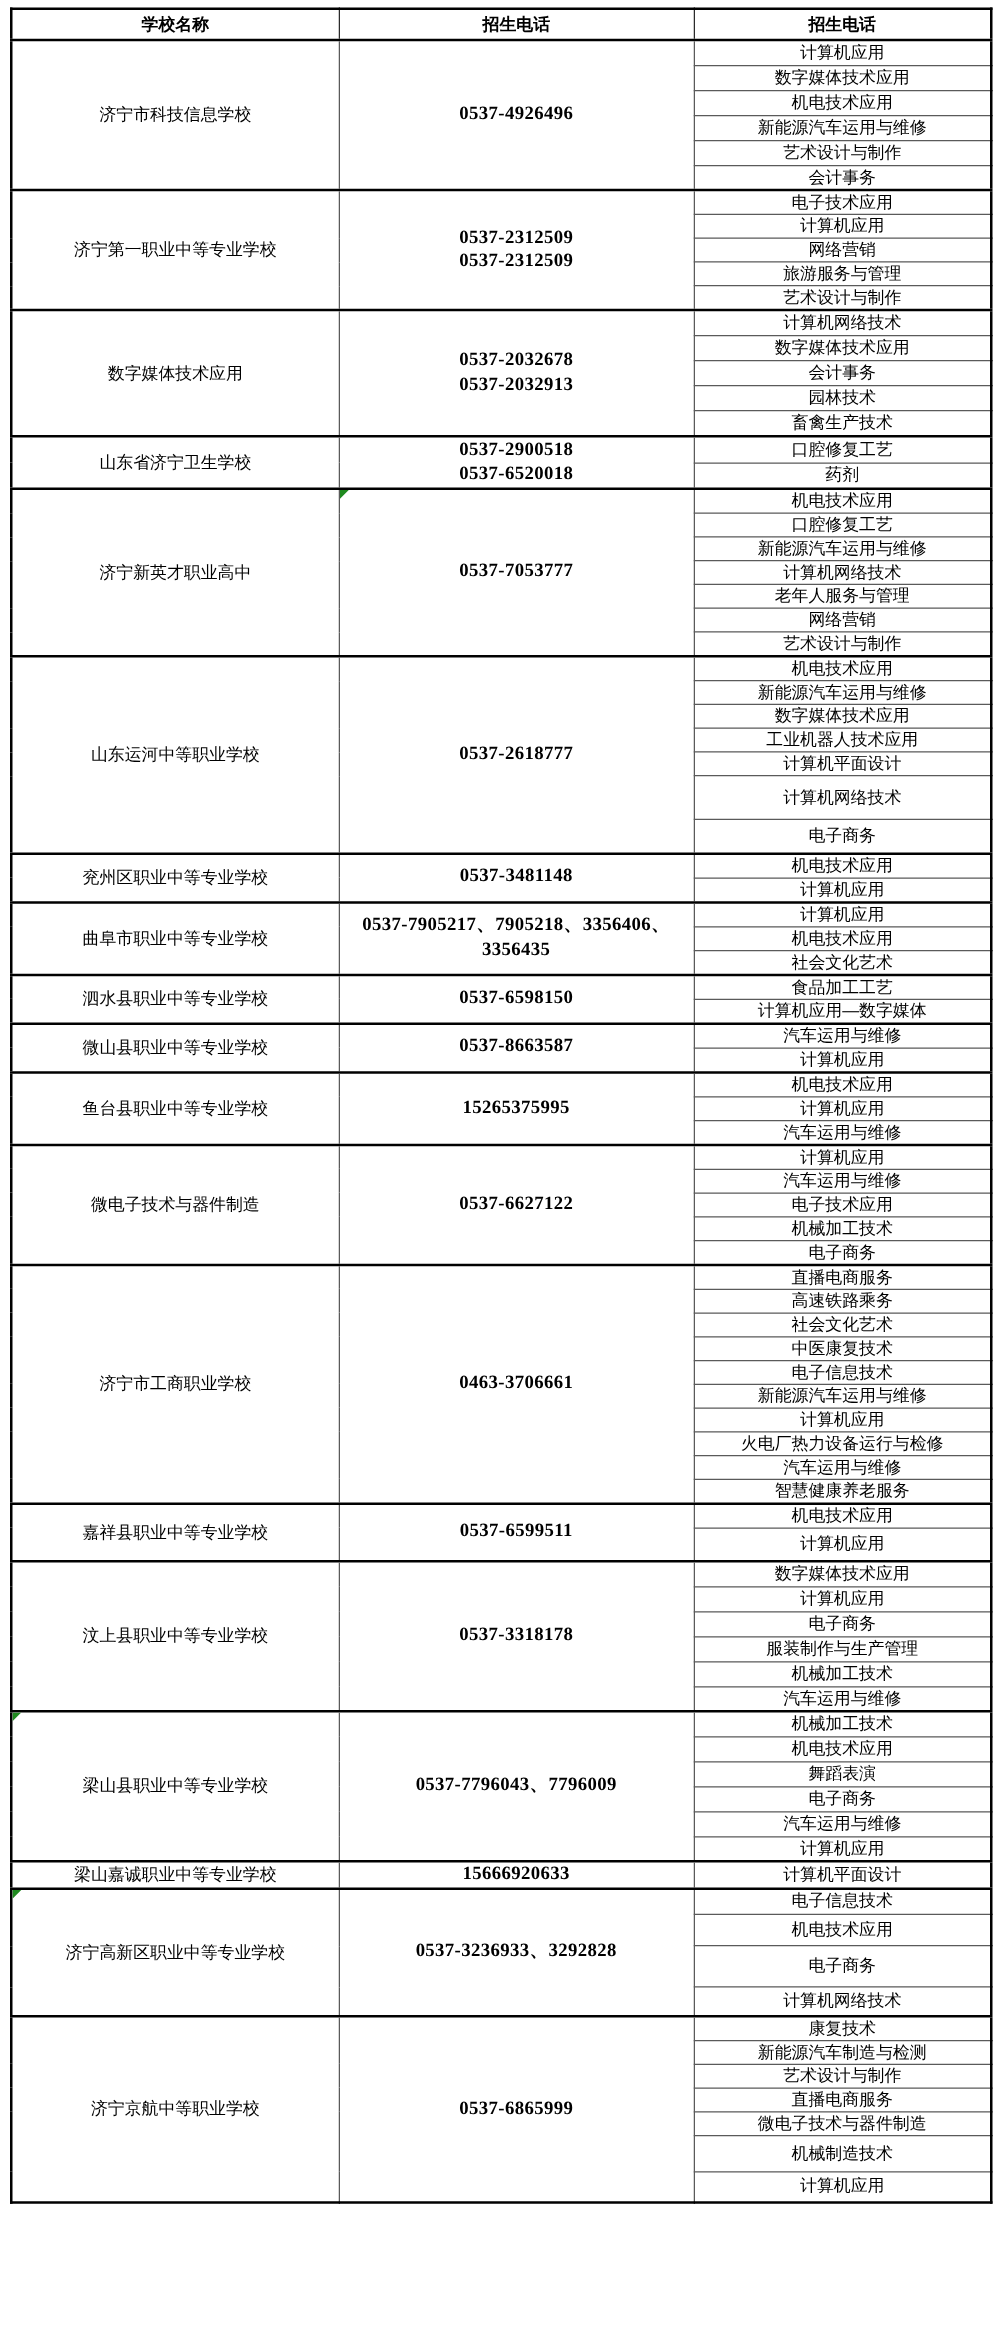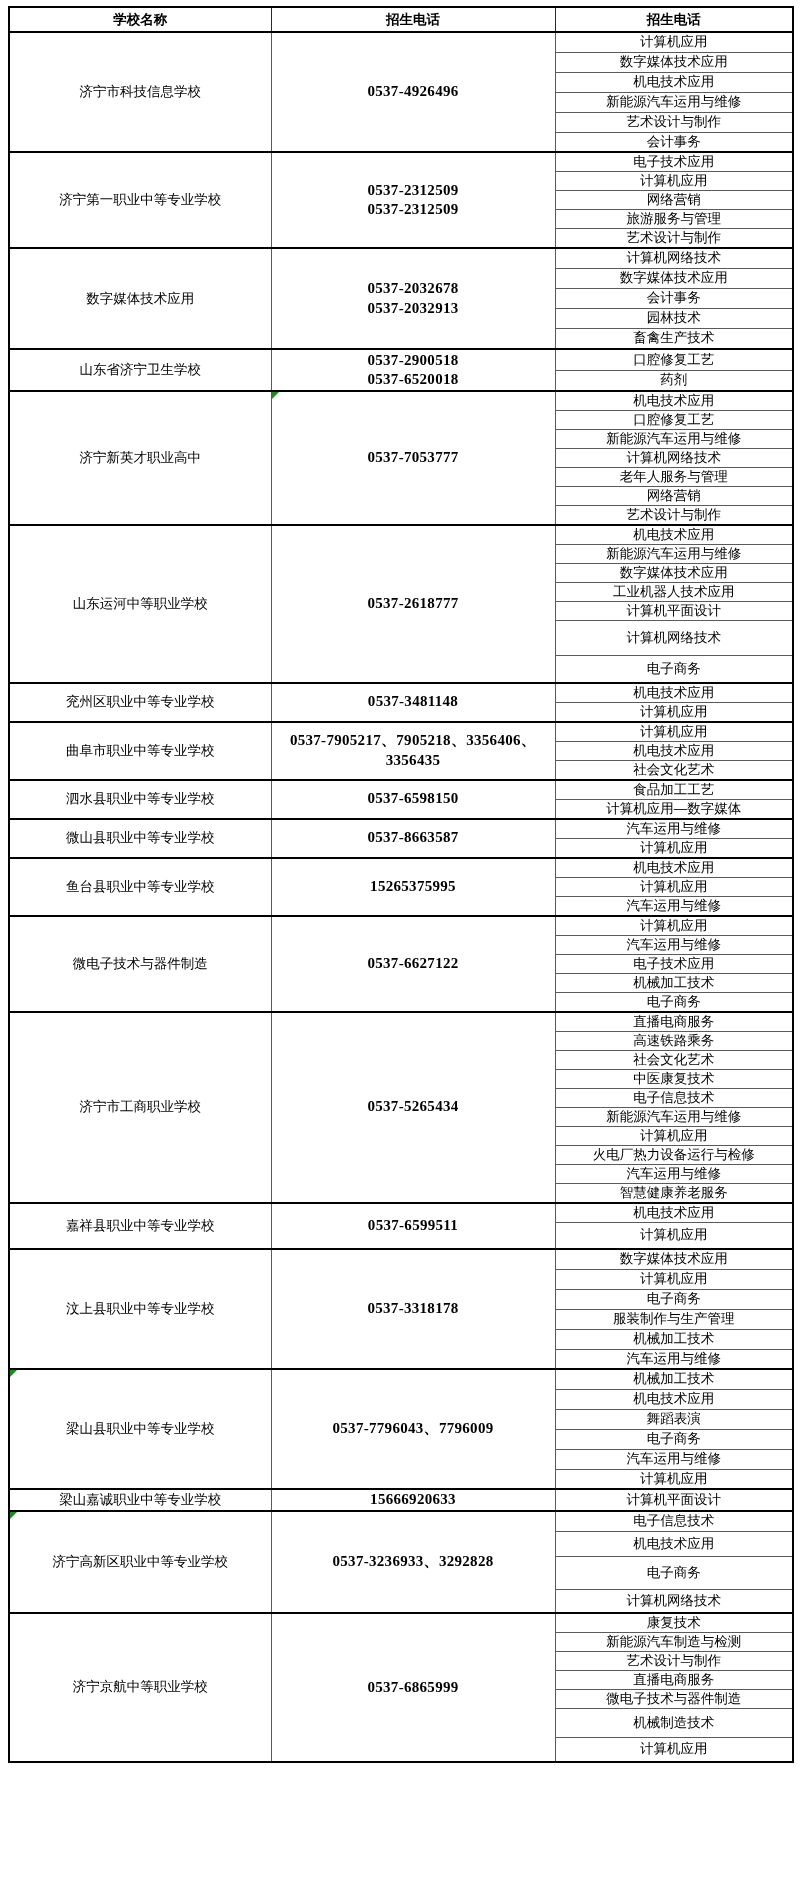--- a/index.html
+++ b/index.html
@@ -208,21 +208,21 @@
           <td class="major">电子技术应用</td>
         </tr>
         <tr style="height: 18px;">
           <td class="major">机械加工技术</td>
         </tr>
         <tr style="height: 18px;">
           <td class="major">电子商务</td>
         </tr>
         <tr class="school-start" style="height: 18px;">
           <td class="school" rowspan="10">济宁市工商职业学校</td>
-          <td class="phone" rowspan="10">0537-5265434</td>
+          <td class="phone" rowspan="10">0463-3706661</td>
           <td class="major">直播电商服务</td>
         </tr>
         <tr style="height: 18px;">
           <td class="major">高速铁路乘务</td>
         </tr>
         <tr style="height: 18px;">
           <td class="major">社会文化艺术</td>
         </tr>
         <tr style="height: 18px;">
           <td class="major">中医康复技术</td>

